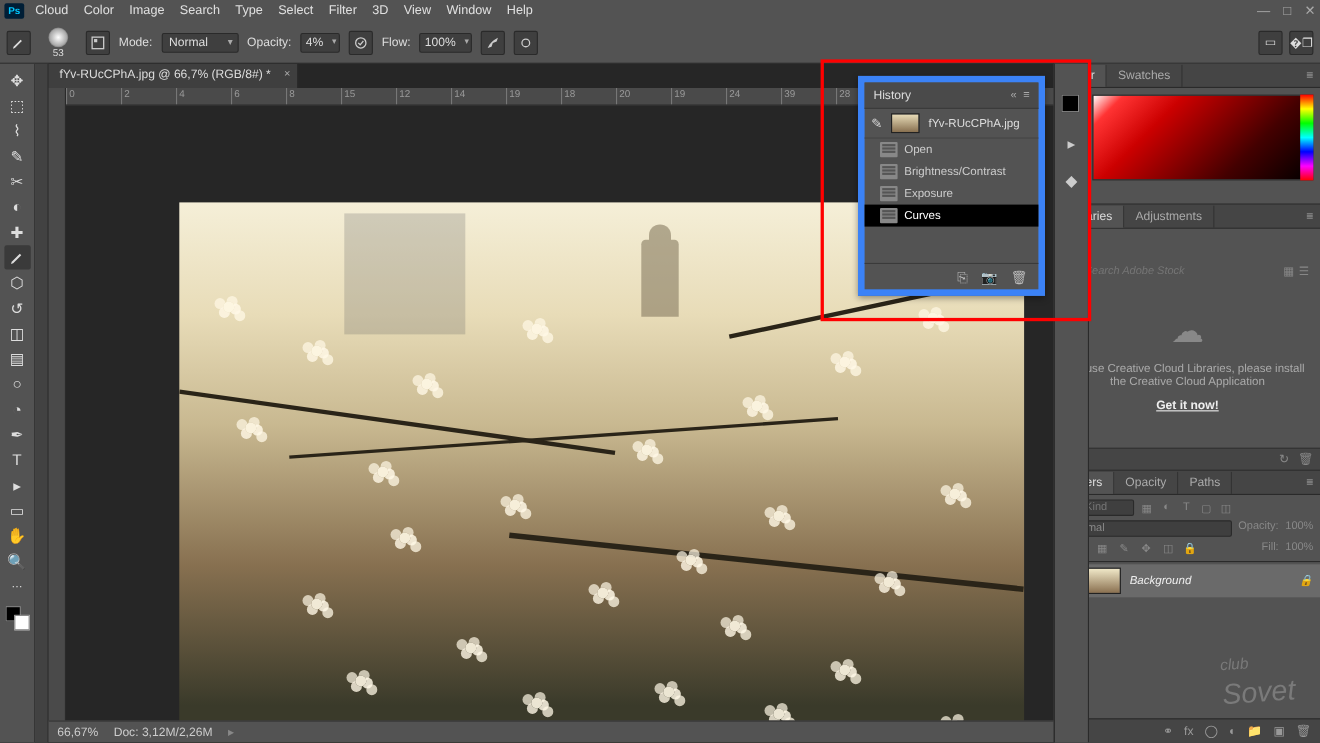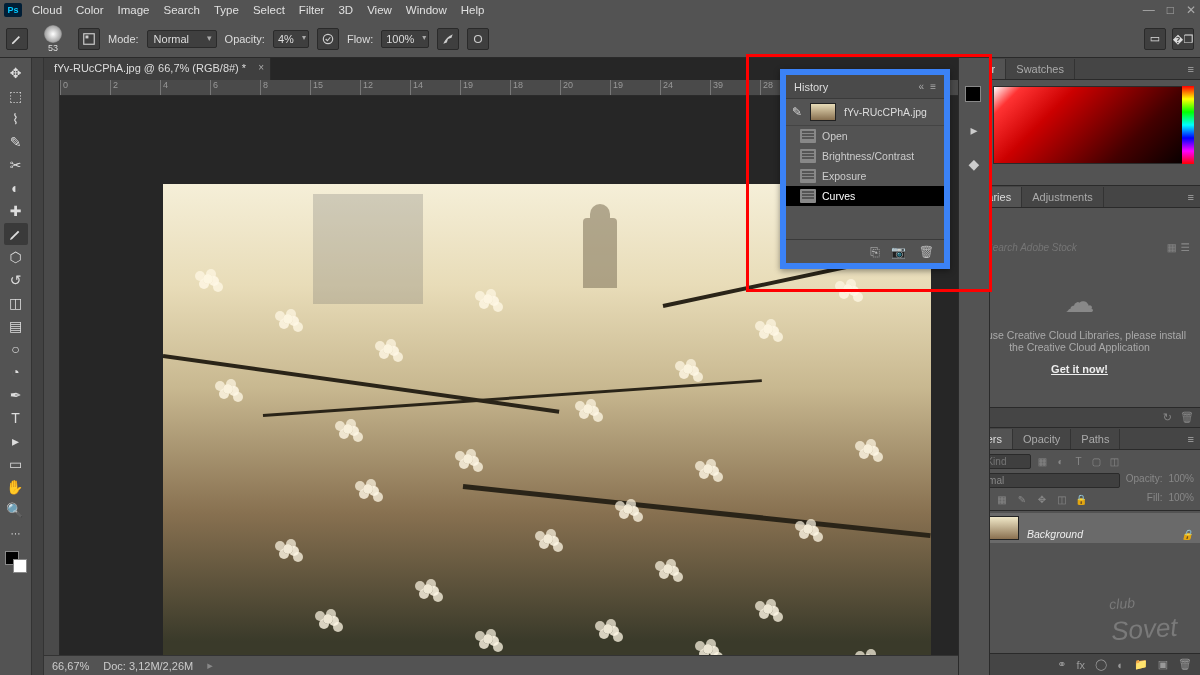--- a/index.html
+++ b/index.html
@@ -61,21 +61,21 @@
 .cloud-ic { font-size:30px; color:#888; }
 .getit { color:#eee; text-decoration:underline; font-weight:bold; font-size:11px; }
 .layers-panel { background:#535353; flex:1; }
 .layer-opts { padding:4px 6px; display:flex; flex-direction:column; gap:4px; font-size:10px; color:#888; border-bottom:1px solid #2a2a2a; }
 .layer-row1 { display:flex; gap:4px; align-items:center; }
 .kind-inp { background:#3f3f3f; border:1px solid #2a2a2a; padding:1px 4px; border-radius:2px; font-size:10px; color:#aaa; width:50px; }
 .filter-ic { width:14px; height:14px; color:#888; font-size:10px; display:flex; align-items:center; justify-content:center; }
 .layer-row2 { display:flex; gap:6px; }
 .blend-drop { background:#3f3f3f; border:1px solid #2a2a2a; padding:1px 6px; font-size:10px; color:#888; border-radius:2px; flex:1; }
 .layer-list { padding:2px 0; }
-.layer-item { display:flex; align-items:flex-end; padding:3px 6px; gap:8px; background:#6a6a6a; font-size:10.5px; font-style:italic; color:#eee; }
+.layer-item { display:flex; align-items:center; padding:3px 6px; gap:8px; background:#6a6a6a; font-size:10.5px; font-style:italic; color:#eee; }
 .eye { font-size:11px; color:#ddd; }
 .layer-thumb { width:32px; height:24px; background: linear-gradient(180deg,#f0e8c8,#8a7050); border:1px solid #222; }
 .lock-ic { margin-left:auto; font-size:10px; color:#bbb; }
 .layer-footer { position:absolute; bottom:0; right:0; width:210px; height:22px; background:#454545; border-top:1px solid #2a2a2a; display:flex; align-items:center; justify-content:flex-end; gap:10px; padding:0 8px; color:#999; font-size:11px; }
 .history-panel { position:absolute; top:69px; left:780px; width:170px; height:200px; background:#535353; border:6px solid #3b82f6; box-shadow:0 2px 6px rgba(0,0,0,0.4); z-index:50; }
 .hist-head { height:24px; display:flex; align-items:center; padding:0 8px; font-size:11px; color:#ddd; border-bottom:1px solid #3a3a3a; background:#4a4a4a; }
 .hist-head-icons { margin-left:auto; display:flex; gap:6px; color:#aaa; font-size:10px; }
 .hist-snap { display:flex; align-items:center; gap:8px; padding:4px 6px; font-size:10.5px; color:#ddd; border-bottom:1px solid #444; }
 .snap-ic { font-size:12px; }
 .snap-thumb { width:26px; height:18px; background:linear-gradient(180deg,#e8dcb8,#887050); border:1px solid #222; }

